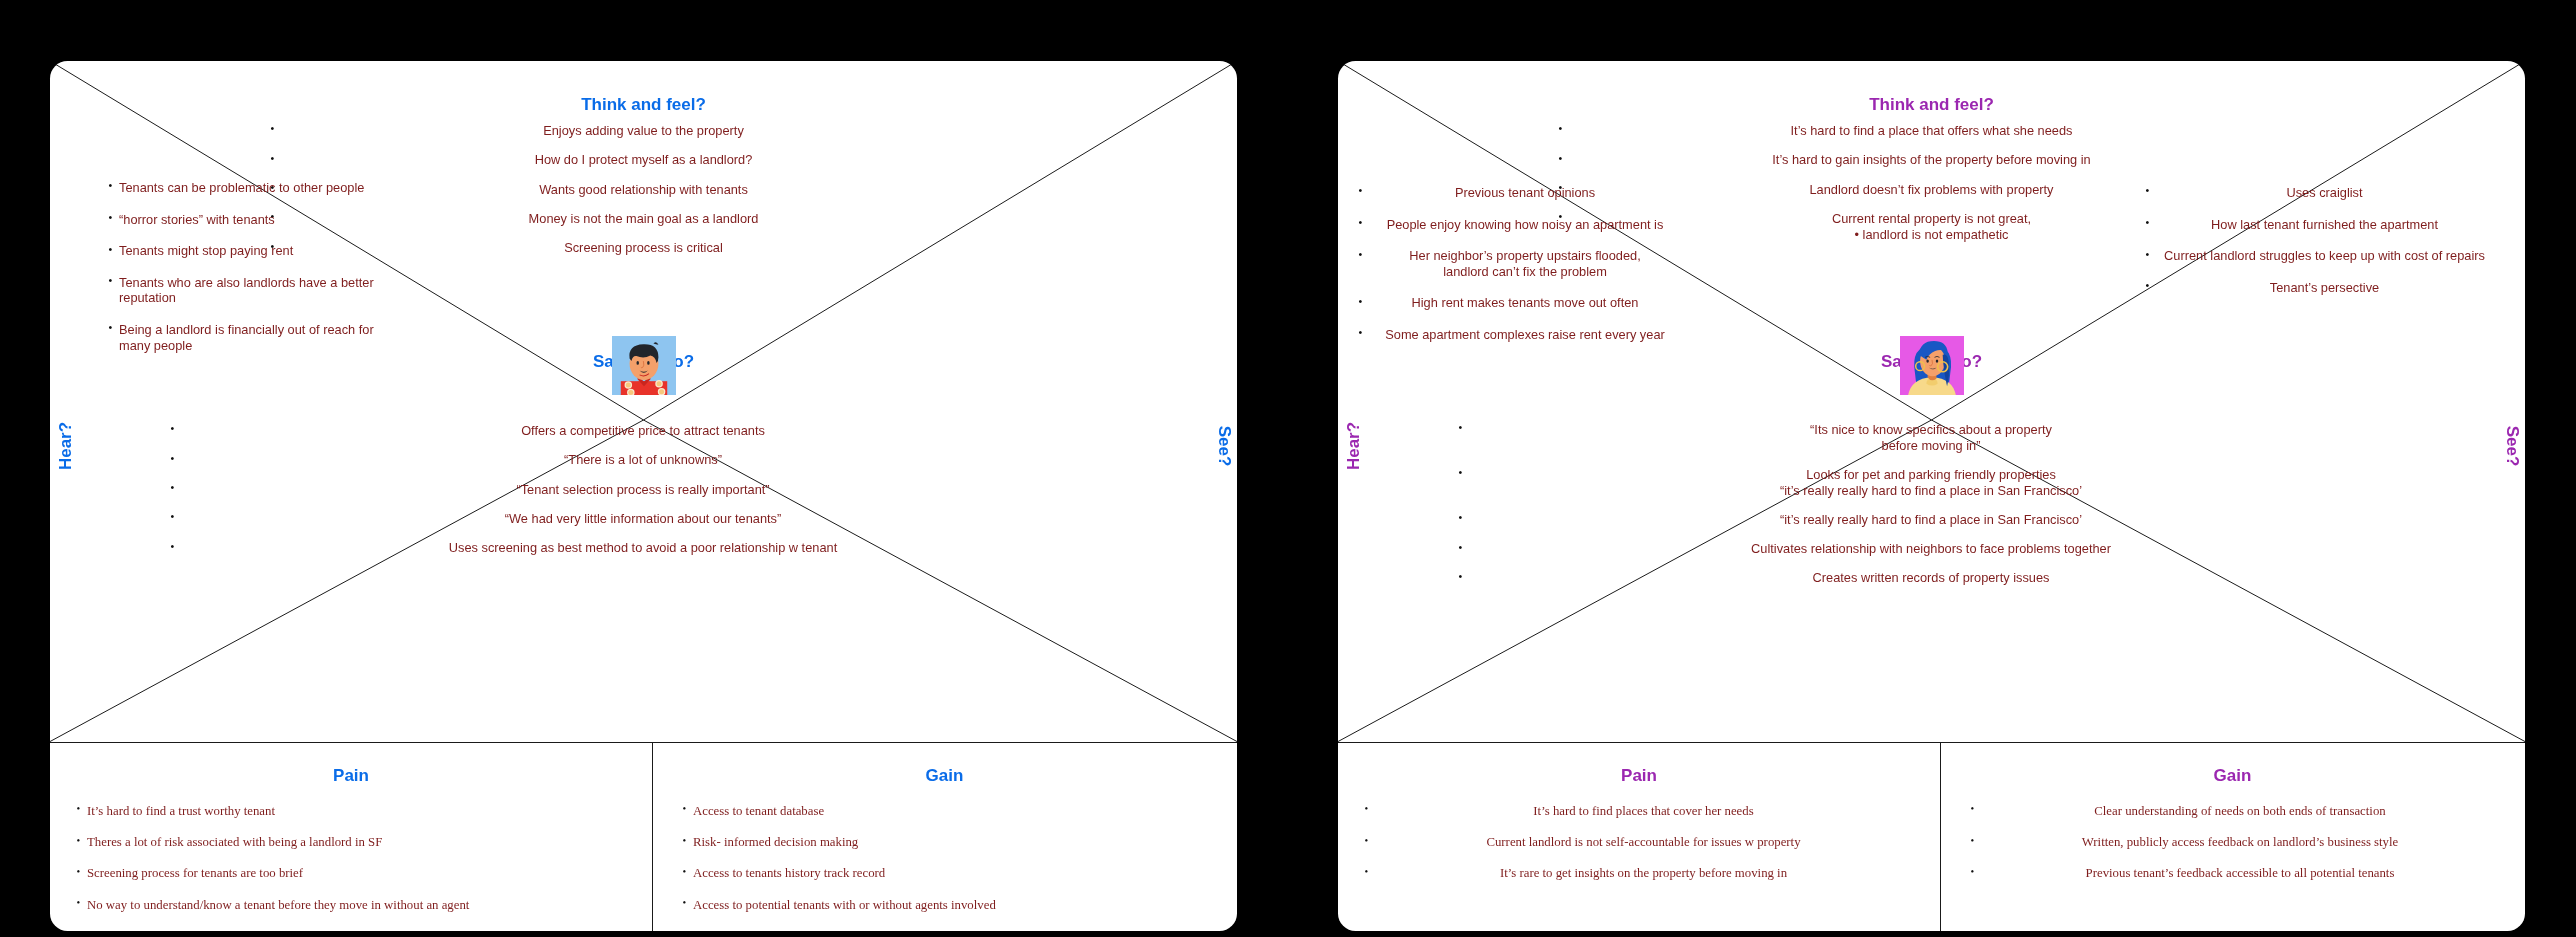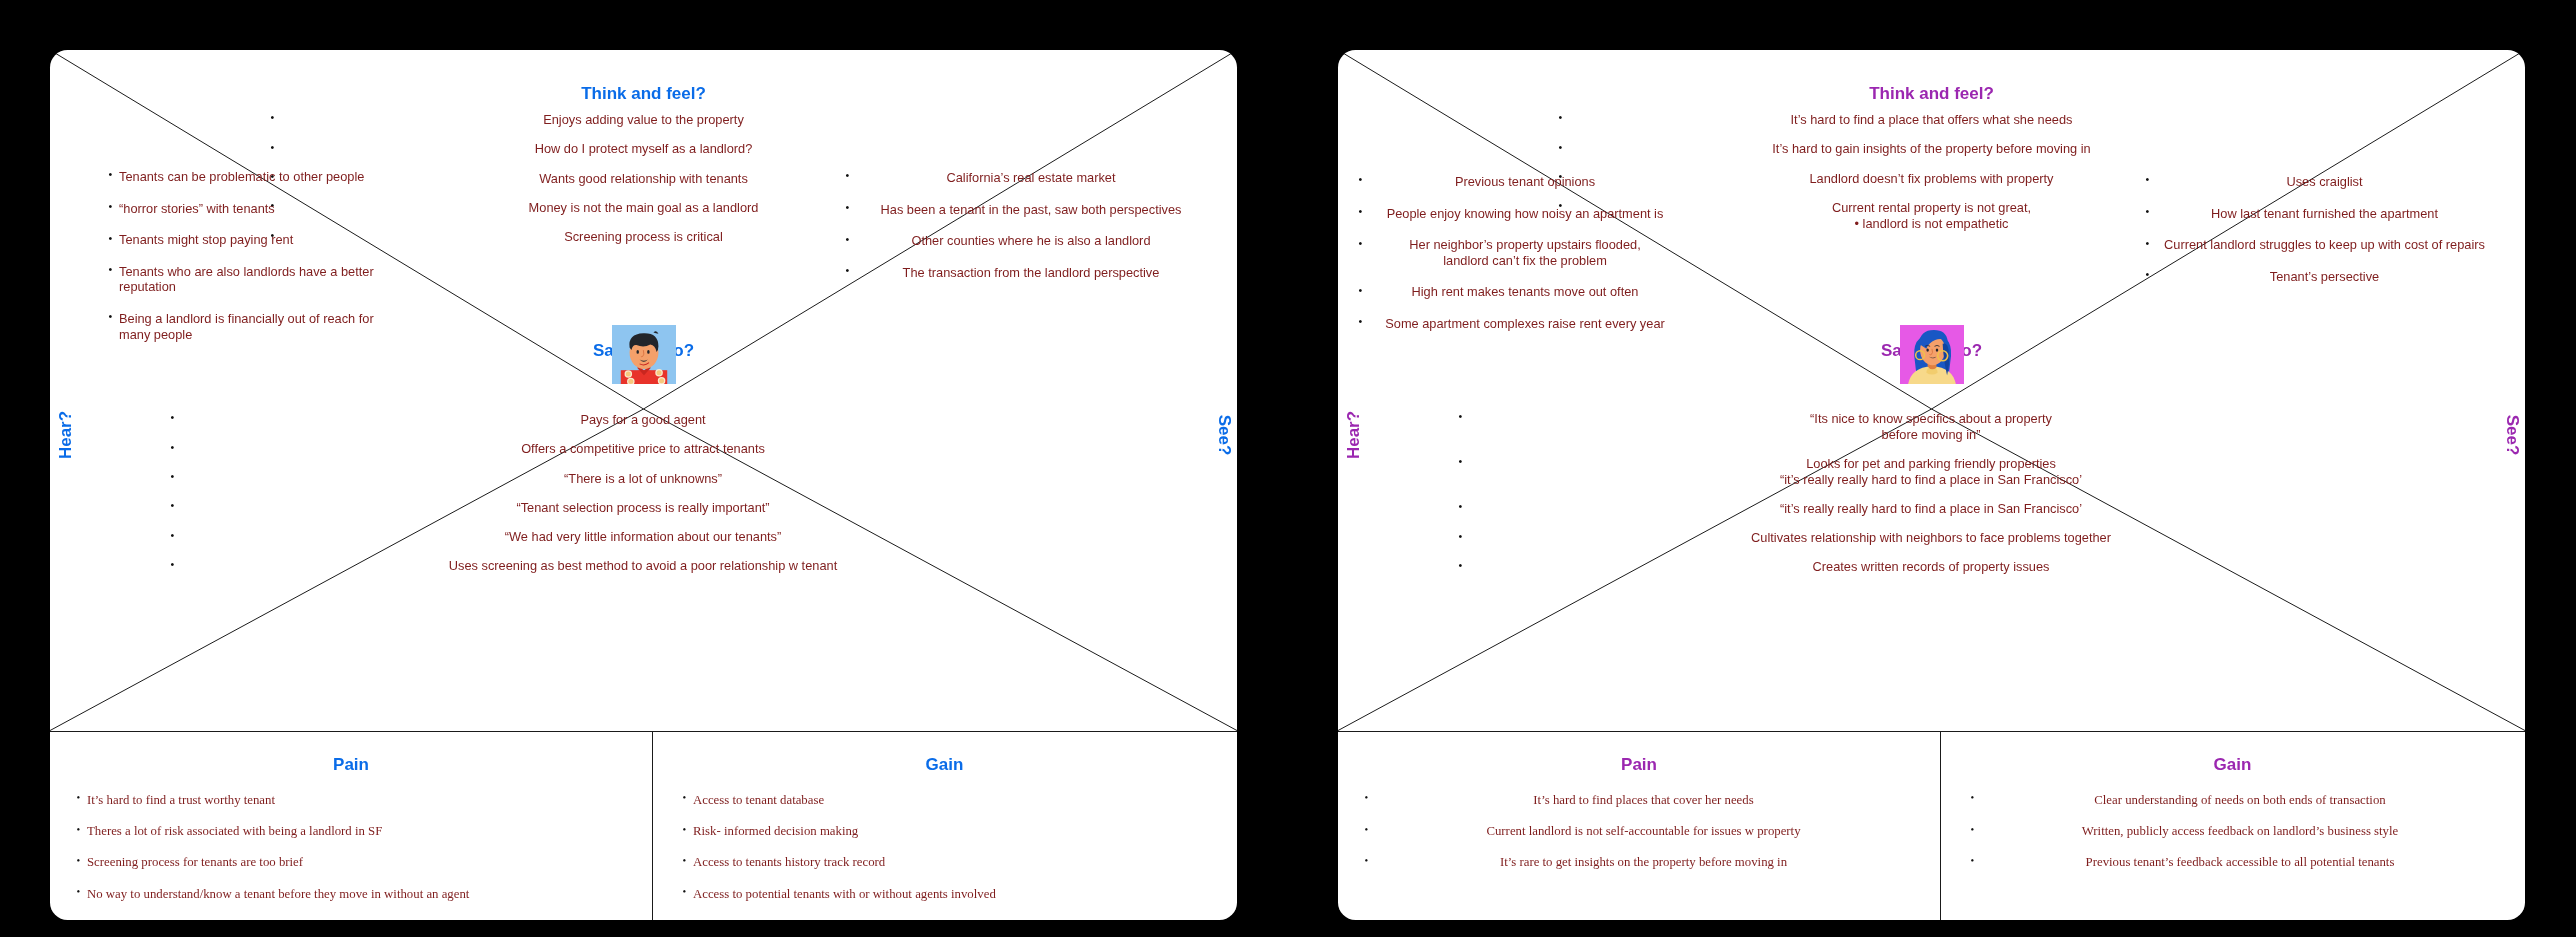--- a/index.html
+++ b/index.html
@@ -2,21 +2,21 @@
 <html style="font-size:10px"><head>
 <meta charset="utf-8">
 <style>
   * { margin:0; padding:0; box-sizing:border-box; }
   html,body{
     width:2576px; height:938px;
     background:#000000;
     font-family:"Liberation Sans", sans-serif;
     overflow:hidden;
   }
-  .board{ position:relative; width:2576px; height:734px; }
+  .board{ position:relative; width:2576px; height:734px;margin-top:11px; }
 
   
   .persona{ position:absolute; top:0; width:1288px; height:938px; }
   .persona.left { left:0; }
   .persona.right{ left:1288px; }
 
   .persona-title{
     position:absolute; top:3.7px; left:0; width:100%;
     text-align:center;
     font-size:21px; font-weight:bold; letter-spacing:0.3px;
@@ -162,29 +162,22 @@
         </ul>
 
       <ul class="grp l grp-hear">
           <li>Tenants can be problematic to other people</li>
           <li>“horror stories” with tenants</li>
           <li>Tenants might stop paying rent</li>
           <li>Tenants who are also landlords have a better reputation</li>
           <li>Being a landlord is financially out of reach for many people</li>
         </ul>
 
-      <ul class="grp c grp-see">
-          <li>California’s real estate market</li>
-          <li>Has been a tenant in the past, saw both perspectives</li>
-          <li>Other counties where he is also a landlord</li>
-          <li>The transaction from the landlord perspective</li>
-        </ul>
 
       <ul class="grp c grp-say">
-          <li>Pays for a good agent</li>
           <li>Offers a competitive price to attract tenants</li>
           <li>“There is a lot of unknowns”</li>
           <li>“Tenant selection process is really important”</li>
           <li>“We had very little information about our tenants”</li>
           <li>Uses screening as best method to avoid a poor relationship w tenant</li>
         </ul>
 
       <div class="pg-head pain" style="color:#0a6ce8">Pain</div>
       <div class="pg-head gain" style="color:#0a6ce8">Gain</div>
 

